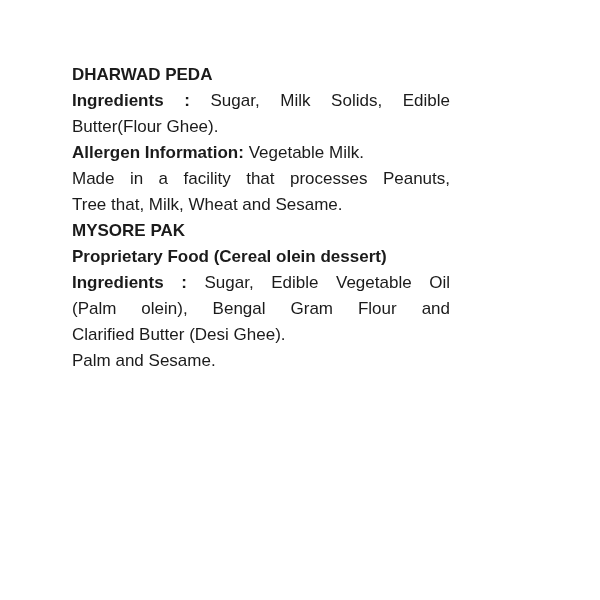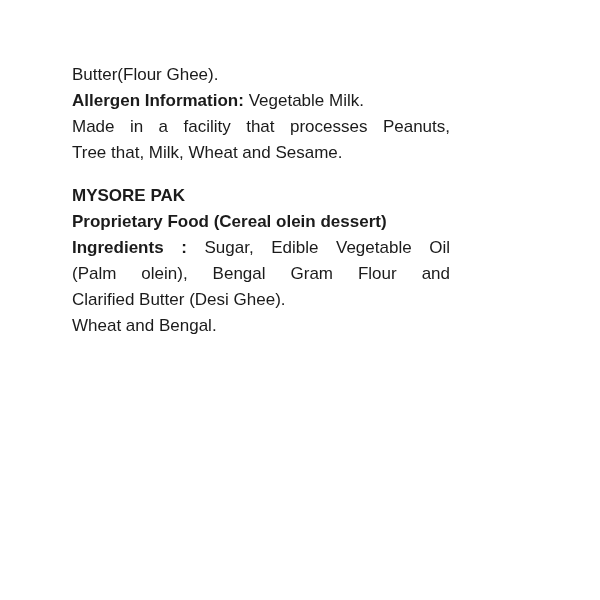--- a/index.html
+++ b/index.html
@@ -27,37 +27,38 @@
     white-space: normal;
   }
   .line.just {
     text-align: justify;
     text-align-last: justify;
   }
   .b {
     font-weight: 700;
   }
   .section-2 {
-    margin-top: 17px;
   }
 </style>
 </head>
 <body>
 
 <div class="doc">
 
   <section>
+    <div class="line b">DHARWAD PEDA</div>
+    <div class="line just"><span class="b">Ingredients :</span> <span>Sugar, Milk Solids, Edible</span></div>
     <div class="line">Butter(Flour Ghee).</div>
     <div class="line"><span class="b">Allergen Information:</span> <span>Vegetable Milk.</span></div>
     <div class="line just">Made in a facility that processes Peanuts,</div>
     <div class="line">Tree that, Milk, Wheat and Sesame.</div>
   </section>
 
   <section class="section-2">
     <div class="line b">MYSORE PAK</div>
     <div class="line b">Proprietary Food (Cereal olein dessert)</div>
     <div class="line just"><span class="b">Ingredients :</span> <span>Sugar, Edible Vegetable Oil</span></div>
     <div class="line just">(Palm olein), Bengal Gram Flour and</div>
     <div class="line">Clarified Butter (Desi Ghee).</div>
-    <div class="line">Wheat and Bengal.</div>
+    <div class="line">Palm and Sesame.</div>
   </section>
 
 </div>
 
 </body></html>

